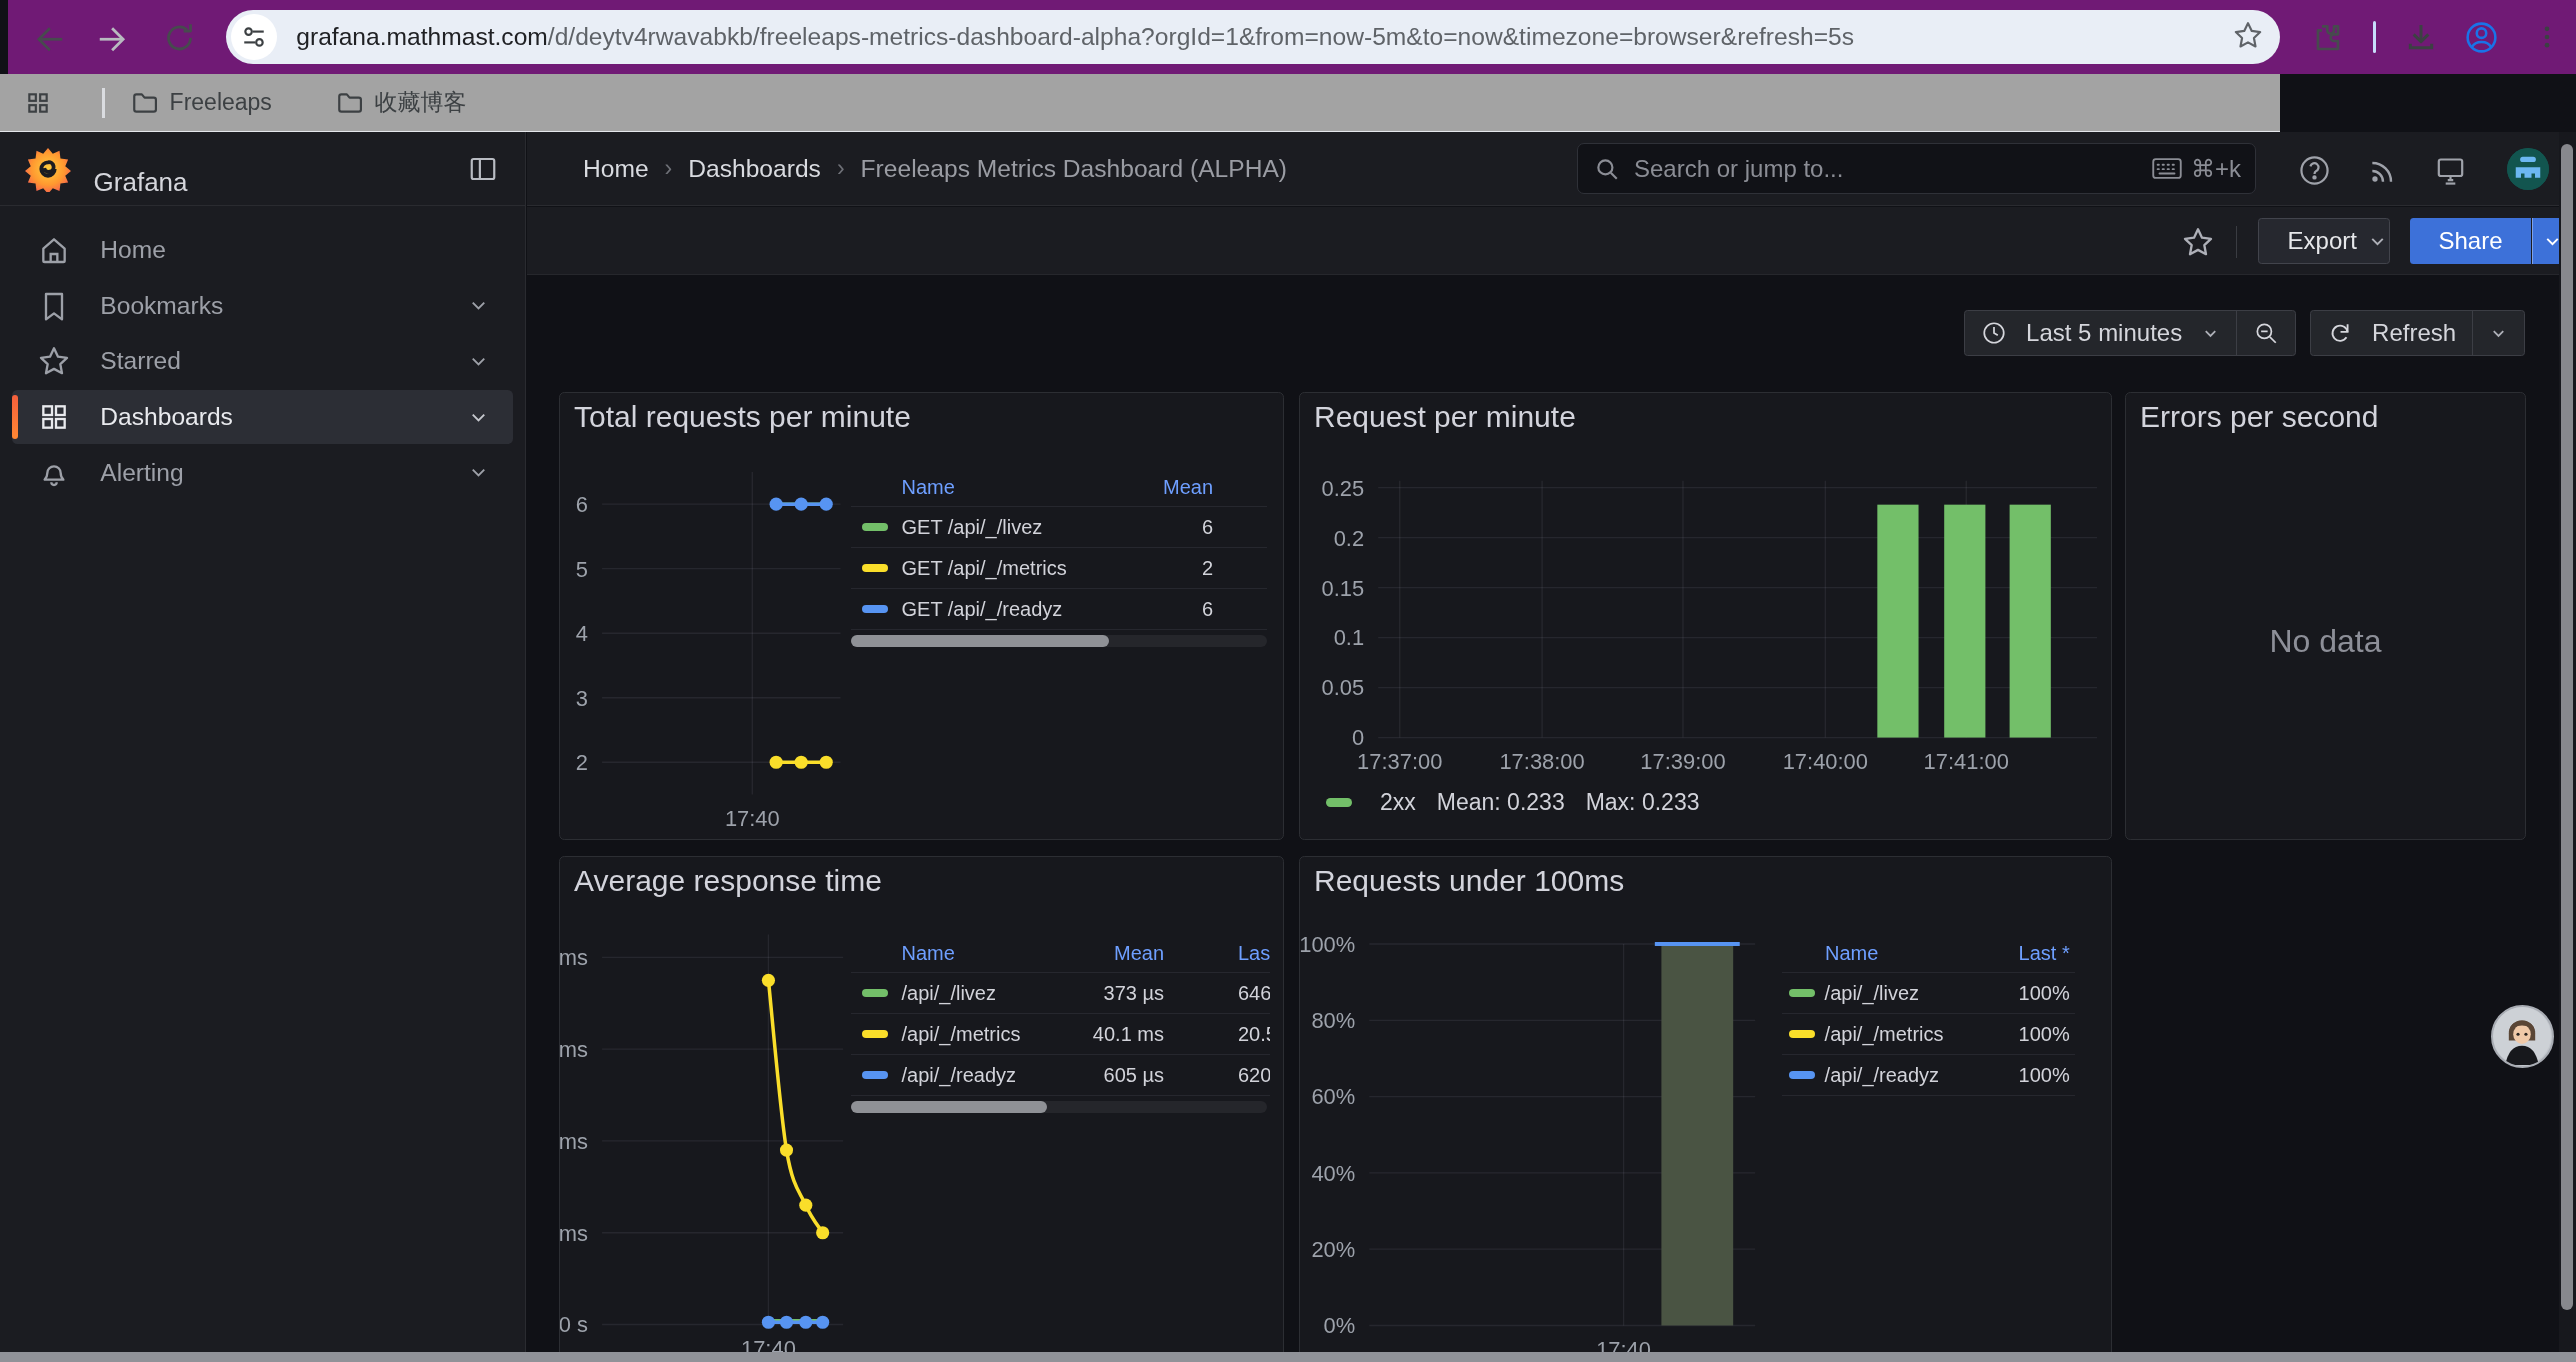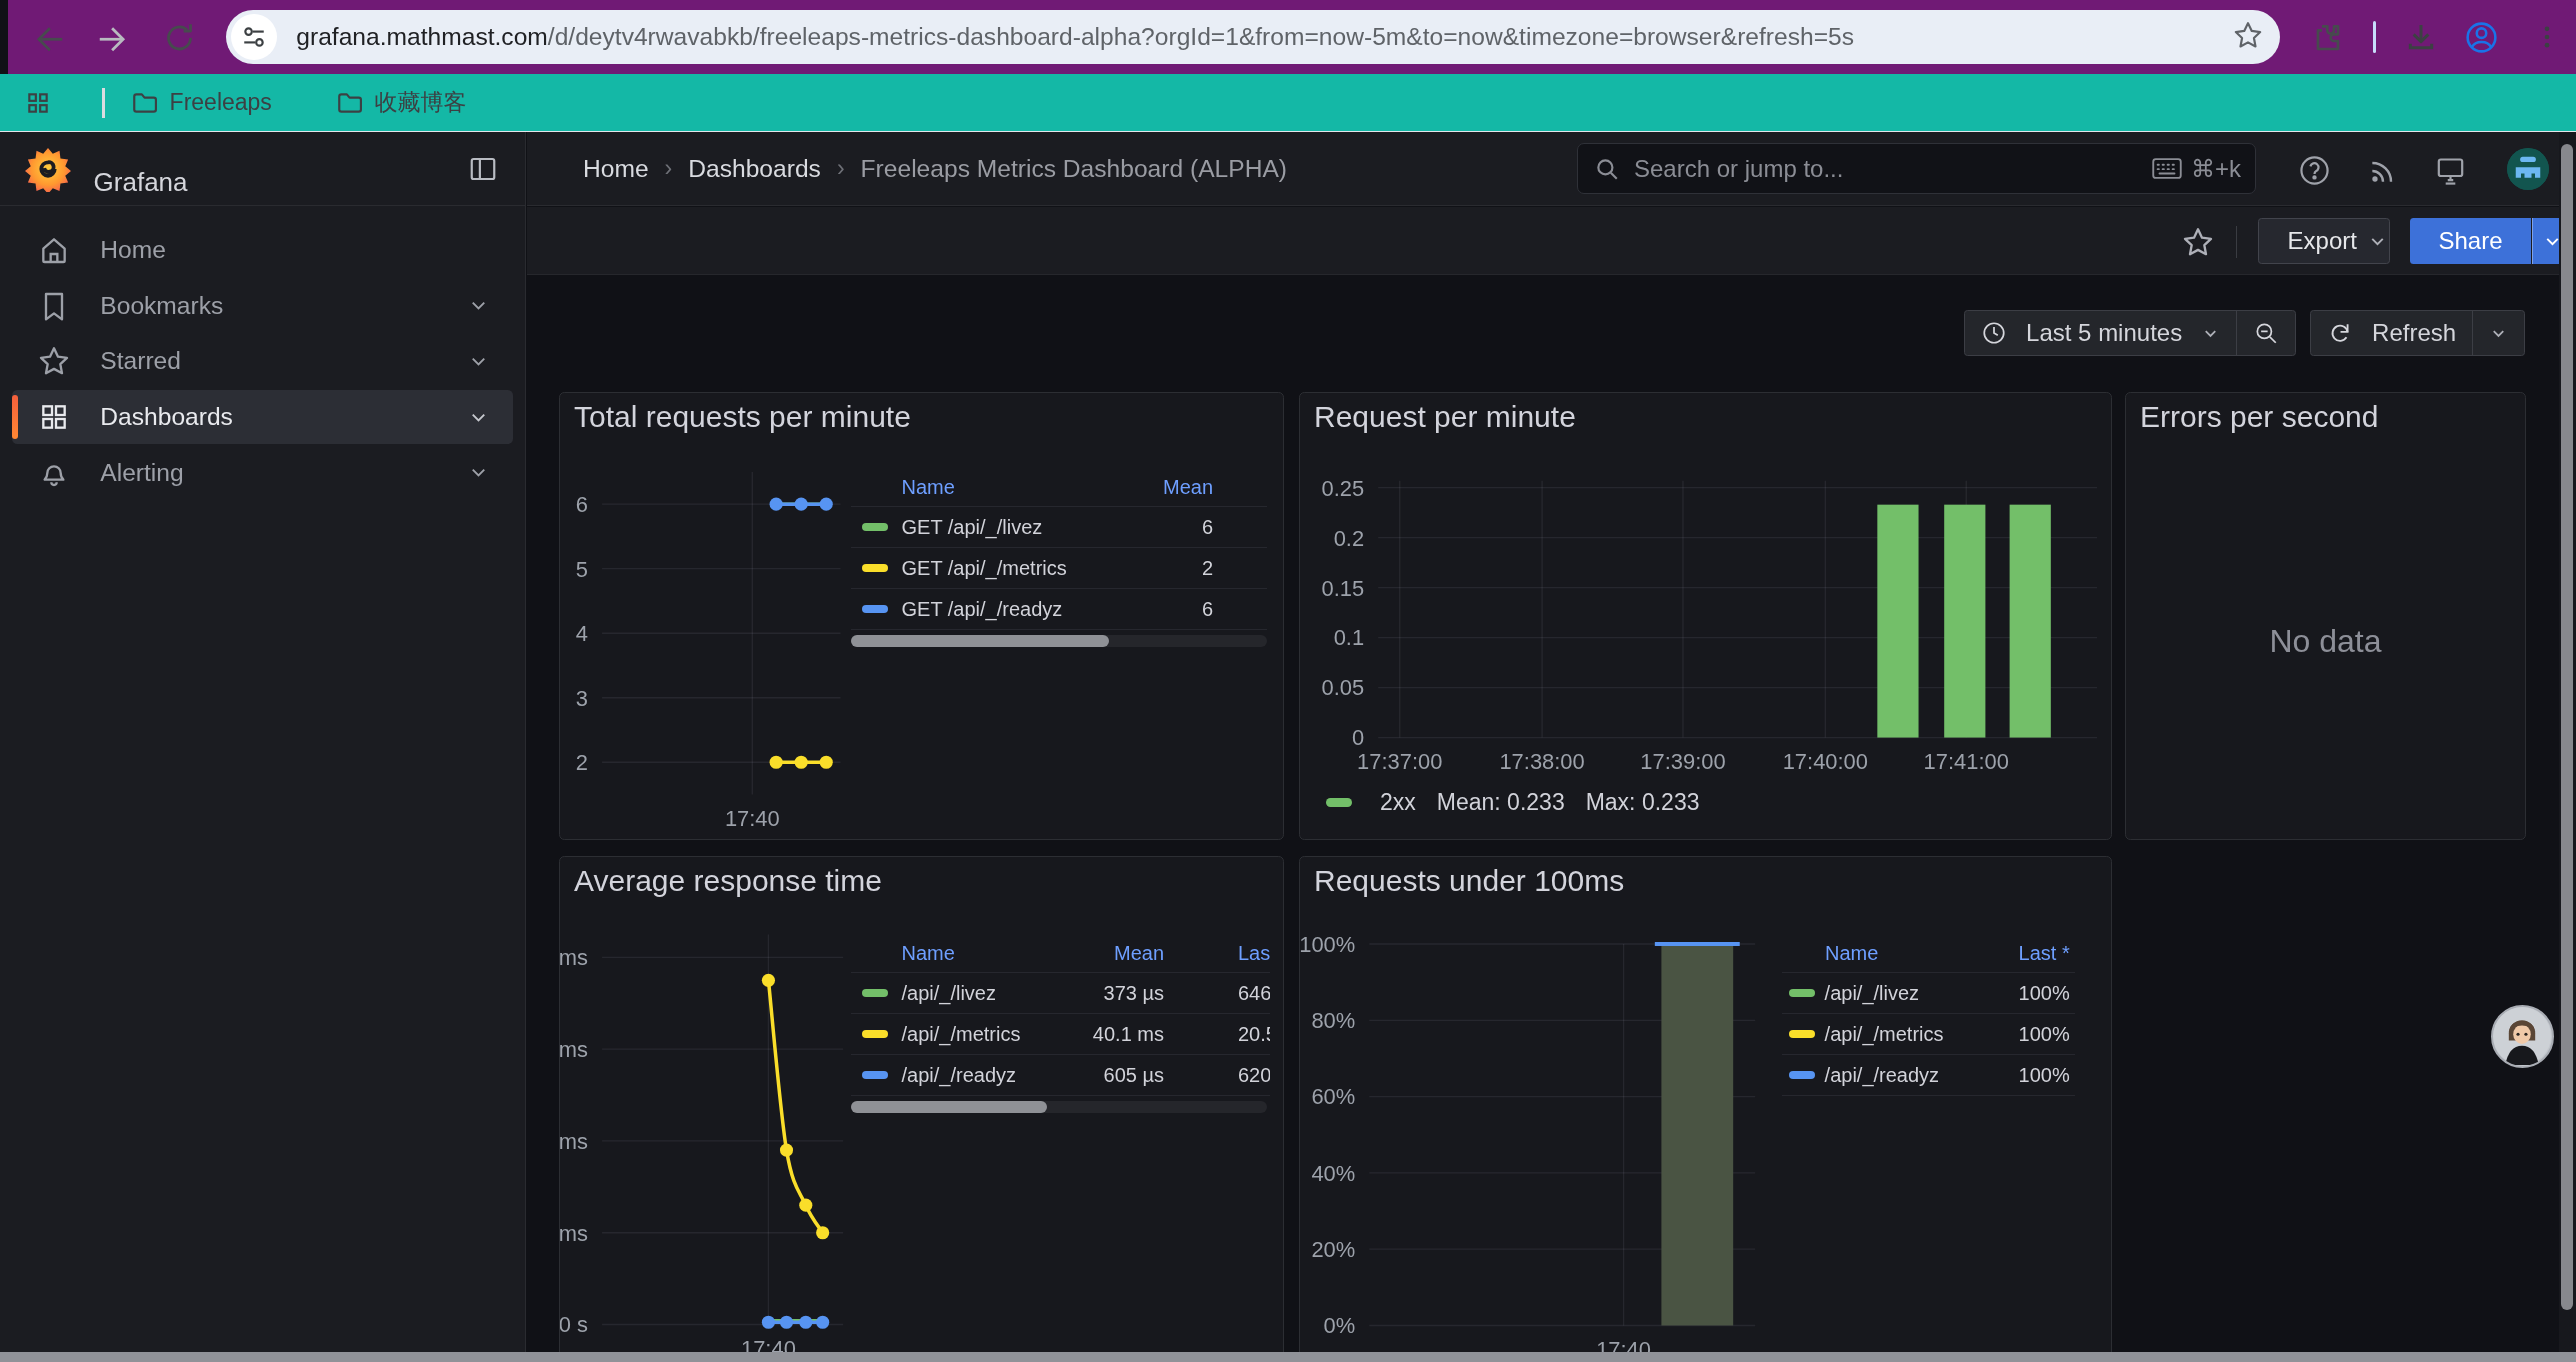--- a/index.html
+++ b/index.html
@@ -11,21 +11,21 @@
   .nav-btn { position:absolute; top:12.3px; width:49px; height:49px; border-radius:50%; display:flex; align-items:center; justify-content:center; }
   .omnibox { position:absolute; left:218px; top:9.6px; width:2054px; height:54px; background:#e9eef6; border-radius:27px; display:flex; align-items:center; }
   .omni-circle { width:46px; height:46px; border-radius:50%; background:#ffffff; margin-left:5.3px; display:flex; align-items:center; justify-content:center; flex:none; }
   .url-text { margin-left:19px; font-size:24.6px; white-space:nowrap; overflow:hidden; flex:1; }
   .url-domain { color:#202124; }
   .url-path { color:#5f6368; }
   .omni-star { margin-right:17.5px; flex:none; }
   .chrome-right-icon { position:absolute; top:14px; width:46px; height:46px; display:flex; align-items:center; justify-content:center; }
   .chrome-divider { position:absolute; left:2365px; top:21px; width:2.6px; height:32px; background:#c8ddfb; border-radius:1.8px; }
 
-  .bookmarks-bar { position:absolute; left:0; top:74px; width:2576px; height:58px; background:#14b8a6; border-bottom:0.9px solid #e4e6ea; }
+  .bookmarks-bar { position:absolute; left:0; top:74px; width:2280px; height:58px; background:#a3a3a3; border-bottom:0.9px solid #e4e6ea; }
   .bm-item { position:absolute; top:8.8px; height:40px; display:flex; align-items:center; gap:12.3px; font-size:23px; color:#3c4043; padding:0 12.3px; border-radius:20px; }
   .bm-divider { position:absolute; left:102px; top:14px; width:2.6px; height:30px; background:#dadce0; }
 
   
   .app { position:absolute; left:0; top:132px; width:2576px; height:1231px; background:#101116; }
 
   .sidebar { position:absolute; left:0; top:0; width:526px; height:1231px; background:#1b1c21; border-right:0.9px solid #2a2b30; }
   .sidebar-header { position:absolute; left:0; top:0; width:100%; height:74px; border-bottom:0.9px solid #2a2b30; display:flex; align-items:center; }
   .brand-label { font-size:26px; color:#d5d6dc; font-weight:500; margin-left:23px;margin-top:28px; }
   .collapse-btn { position:absolute; right:24.6px; top:19px; width:35px; height:35px; display:flex; align-items:center; justify-content:center; }

